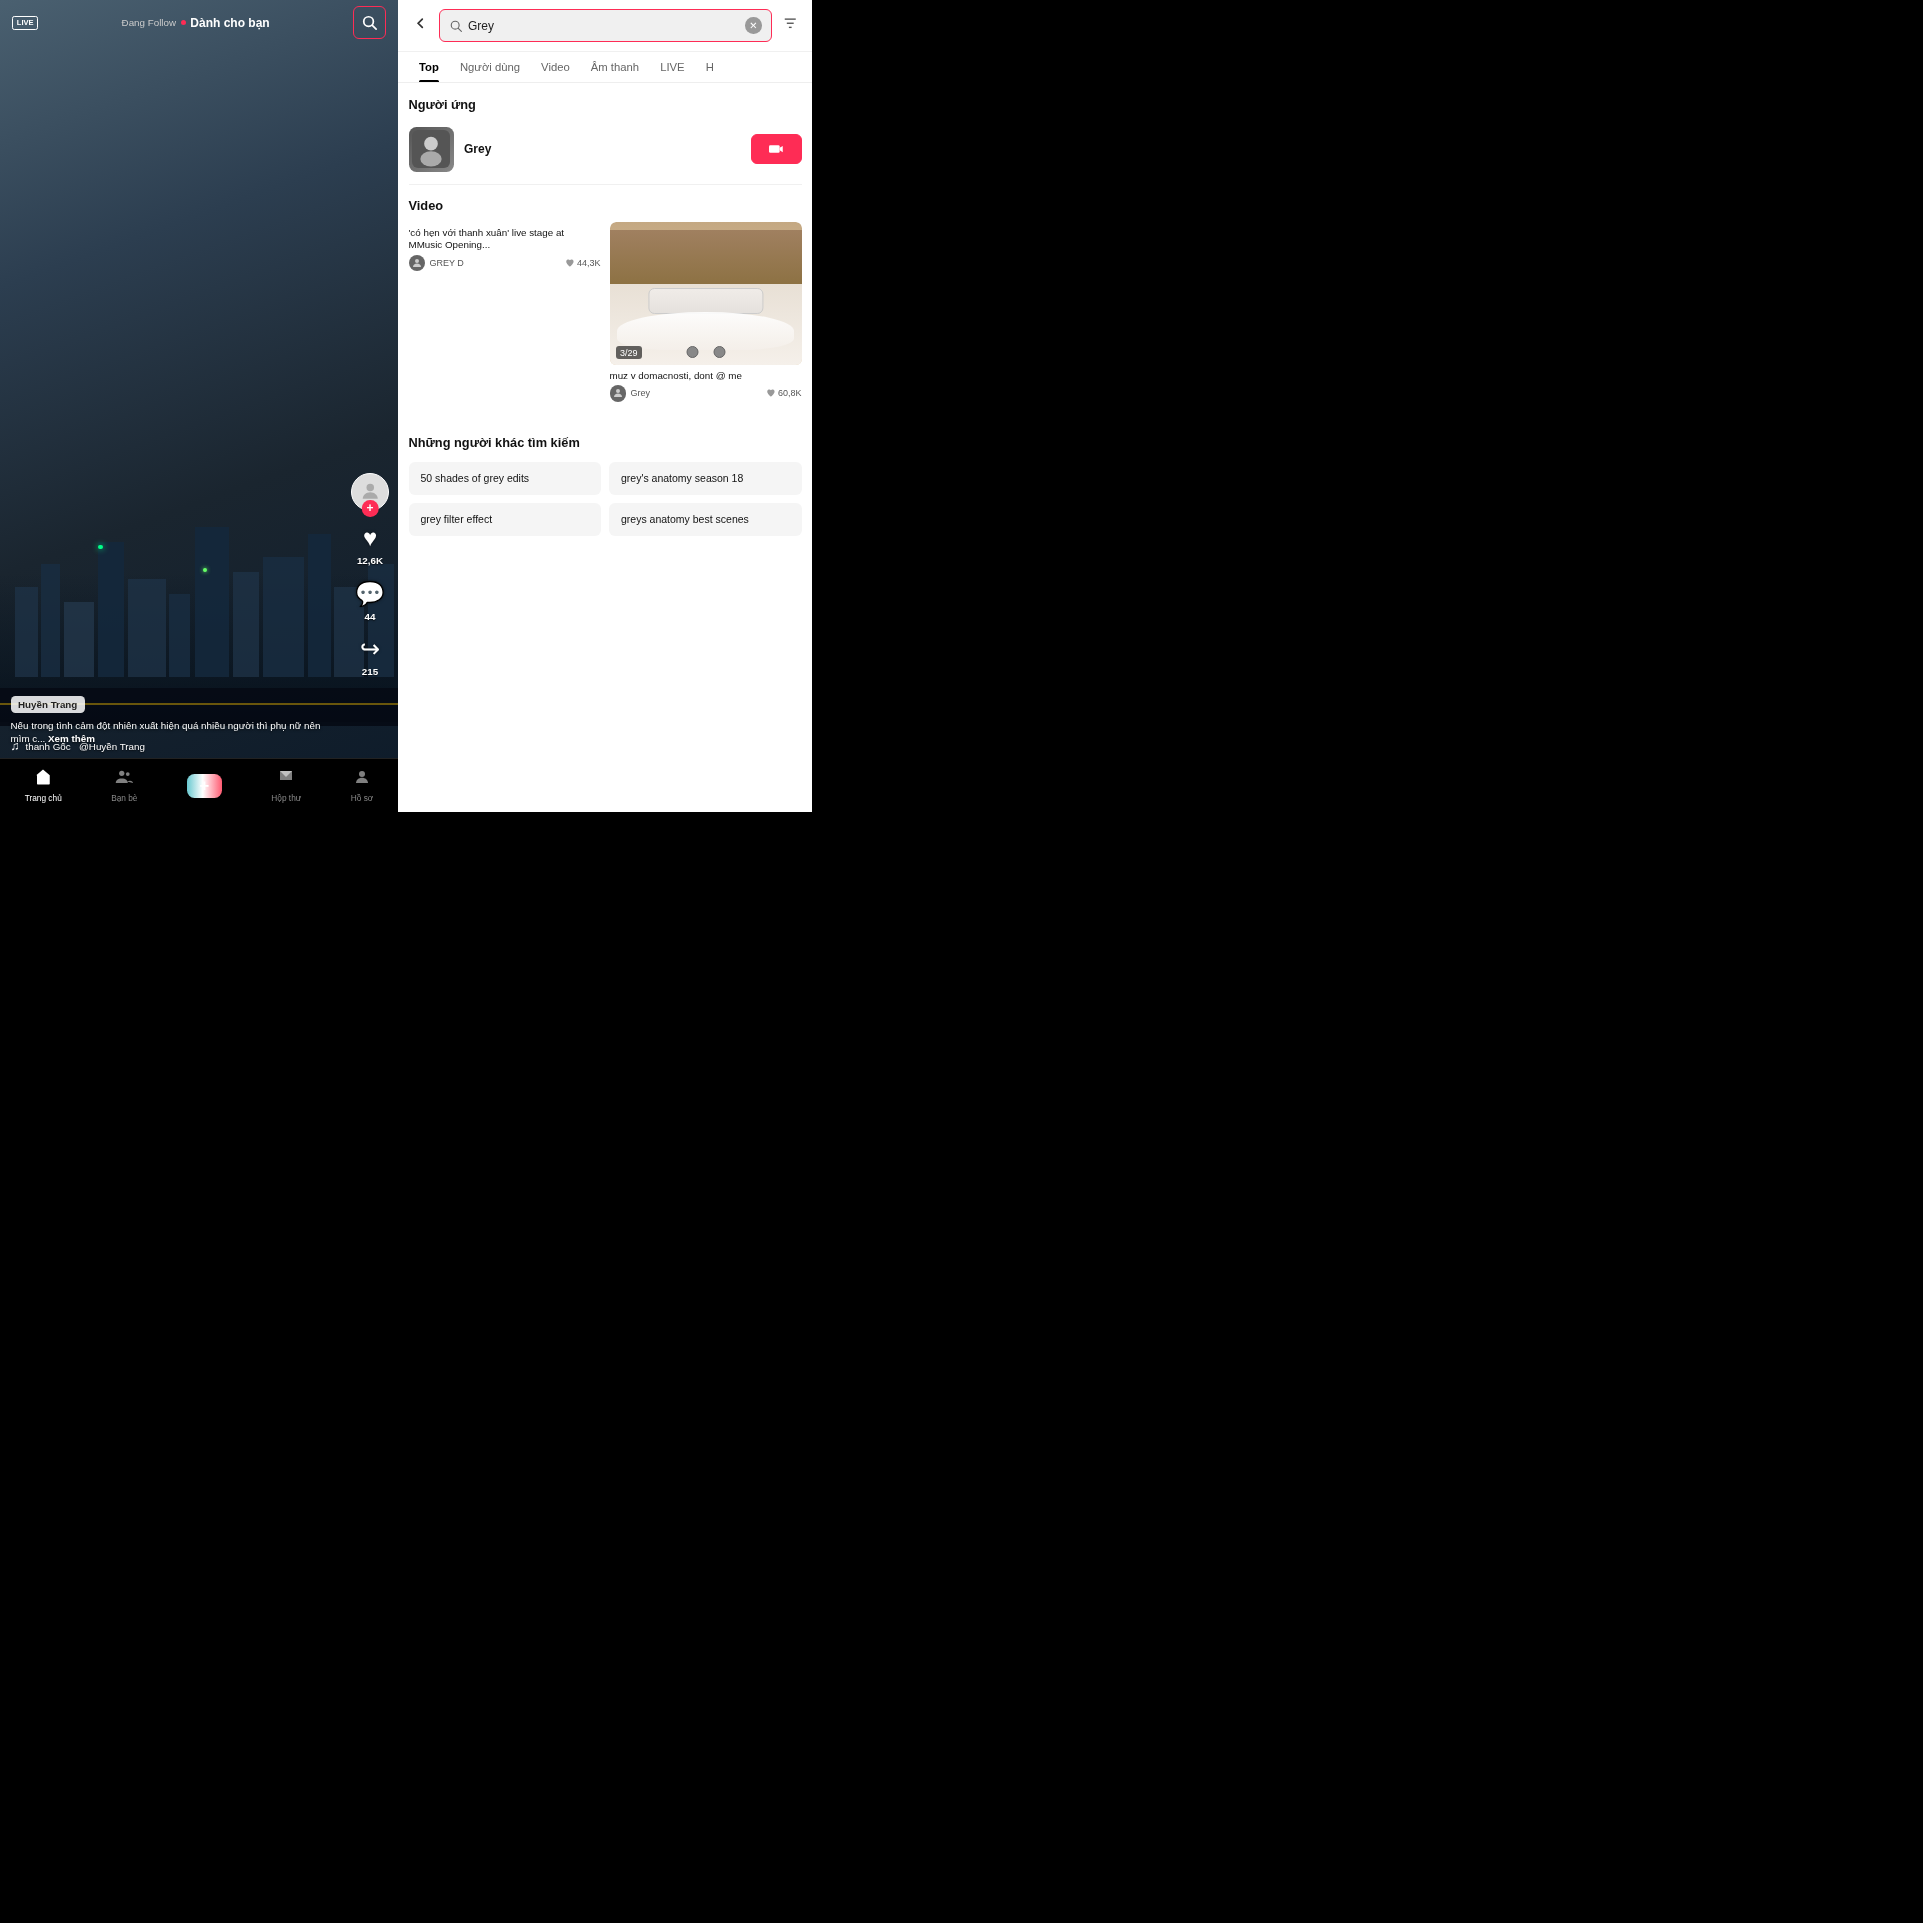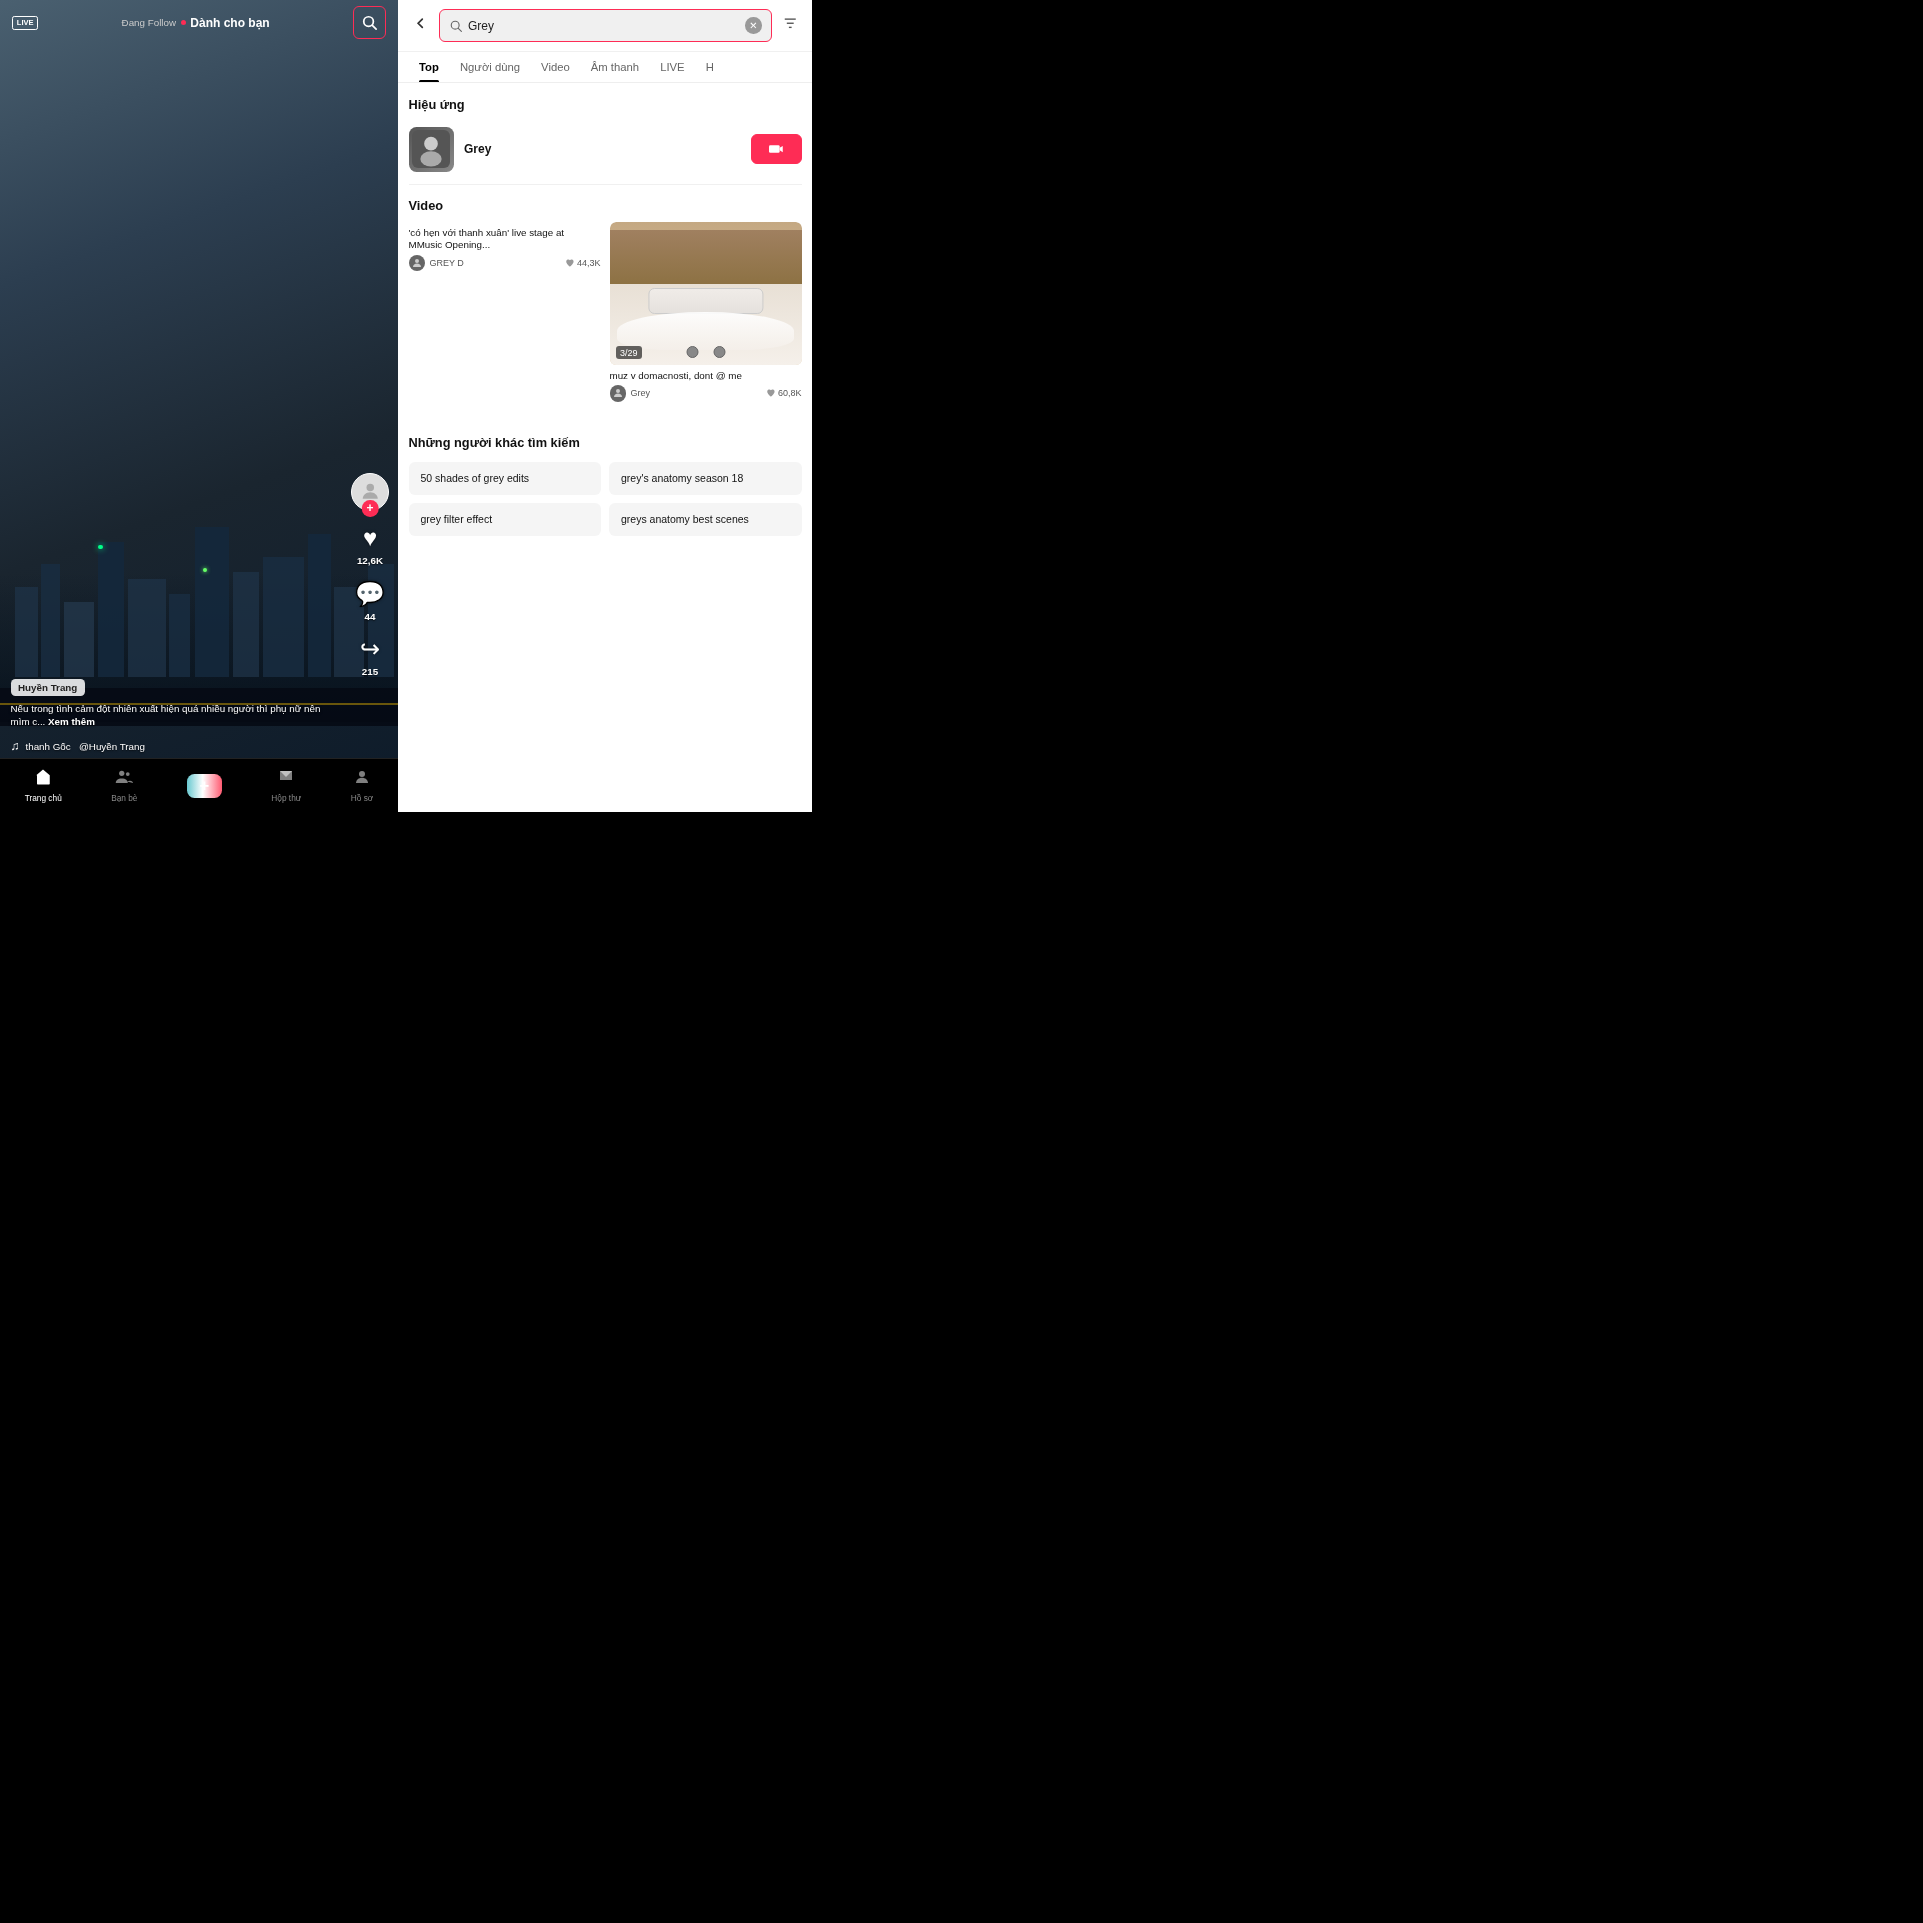--- a/index.html
+++ b/index.html
@@ -154,21 +154,21 @@
     .action-count {
       color: #fff;
       font-size: 9.8px;
       font-weight: 600;
       text-shadow: 0 0.8px 1.5px rgba(0,0,0,0.7);
     }
 
     
     .video-info {
       position: absolute;
-      bottom: 83px;
+      bottom: 66px;
       left: 0;
       right: 53px;
       padding: 0 10.5px;
       z-index: 10;
     }
 
     .username-bar {
       background: rgba(255,255,255,0.85);
       border-radius: 4.5px;
       padding: 3px 7.5px;
@@ -746,21 +746,21 @@
     <div class="tab-item">
       <span>LIVE</span>
     </div>
     <div class="tab-item">
       <span>H</span>
     </div>
   </div>
 
   <div class="content-area">
 
-    <div class="section-title">Hiệu ứng</div>
+    <div class="section-title">Người ứng</div>
 
     <div class="effect-row">
       <div class="effect-left">
         <div class="effect-thumb">
           <div class="effect-thumb-img">
 
             <svg width="38" height="38" viewBox="0 0 50 50">
               <rect width="50" height="50" fill="#555" rx="8"></rect>
               <circle cx="25" cy="18" r="9" fill="#ccc"></circle>
               <ellipse cx="25" cy="38" rx="14" ry="10" fill="#aaa"></ellipse>

